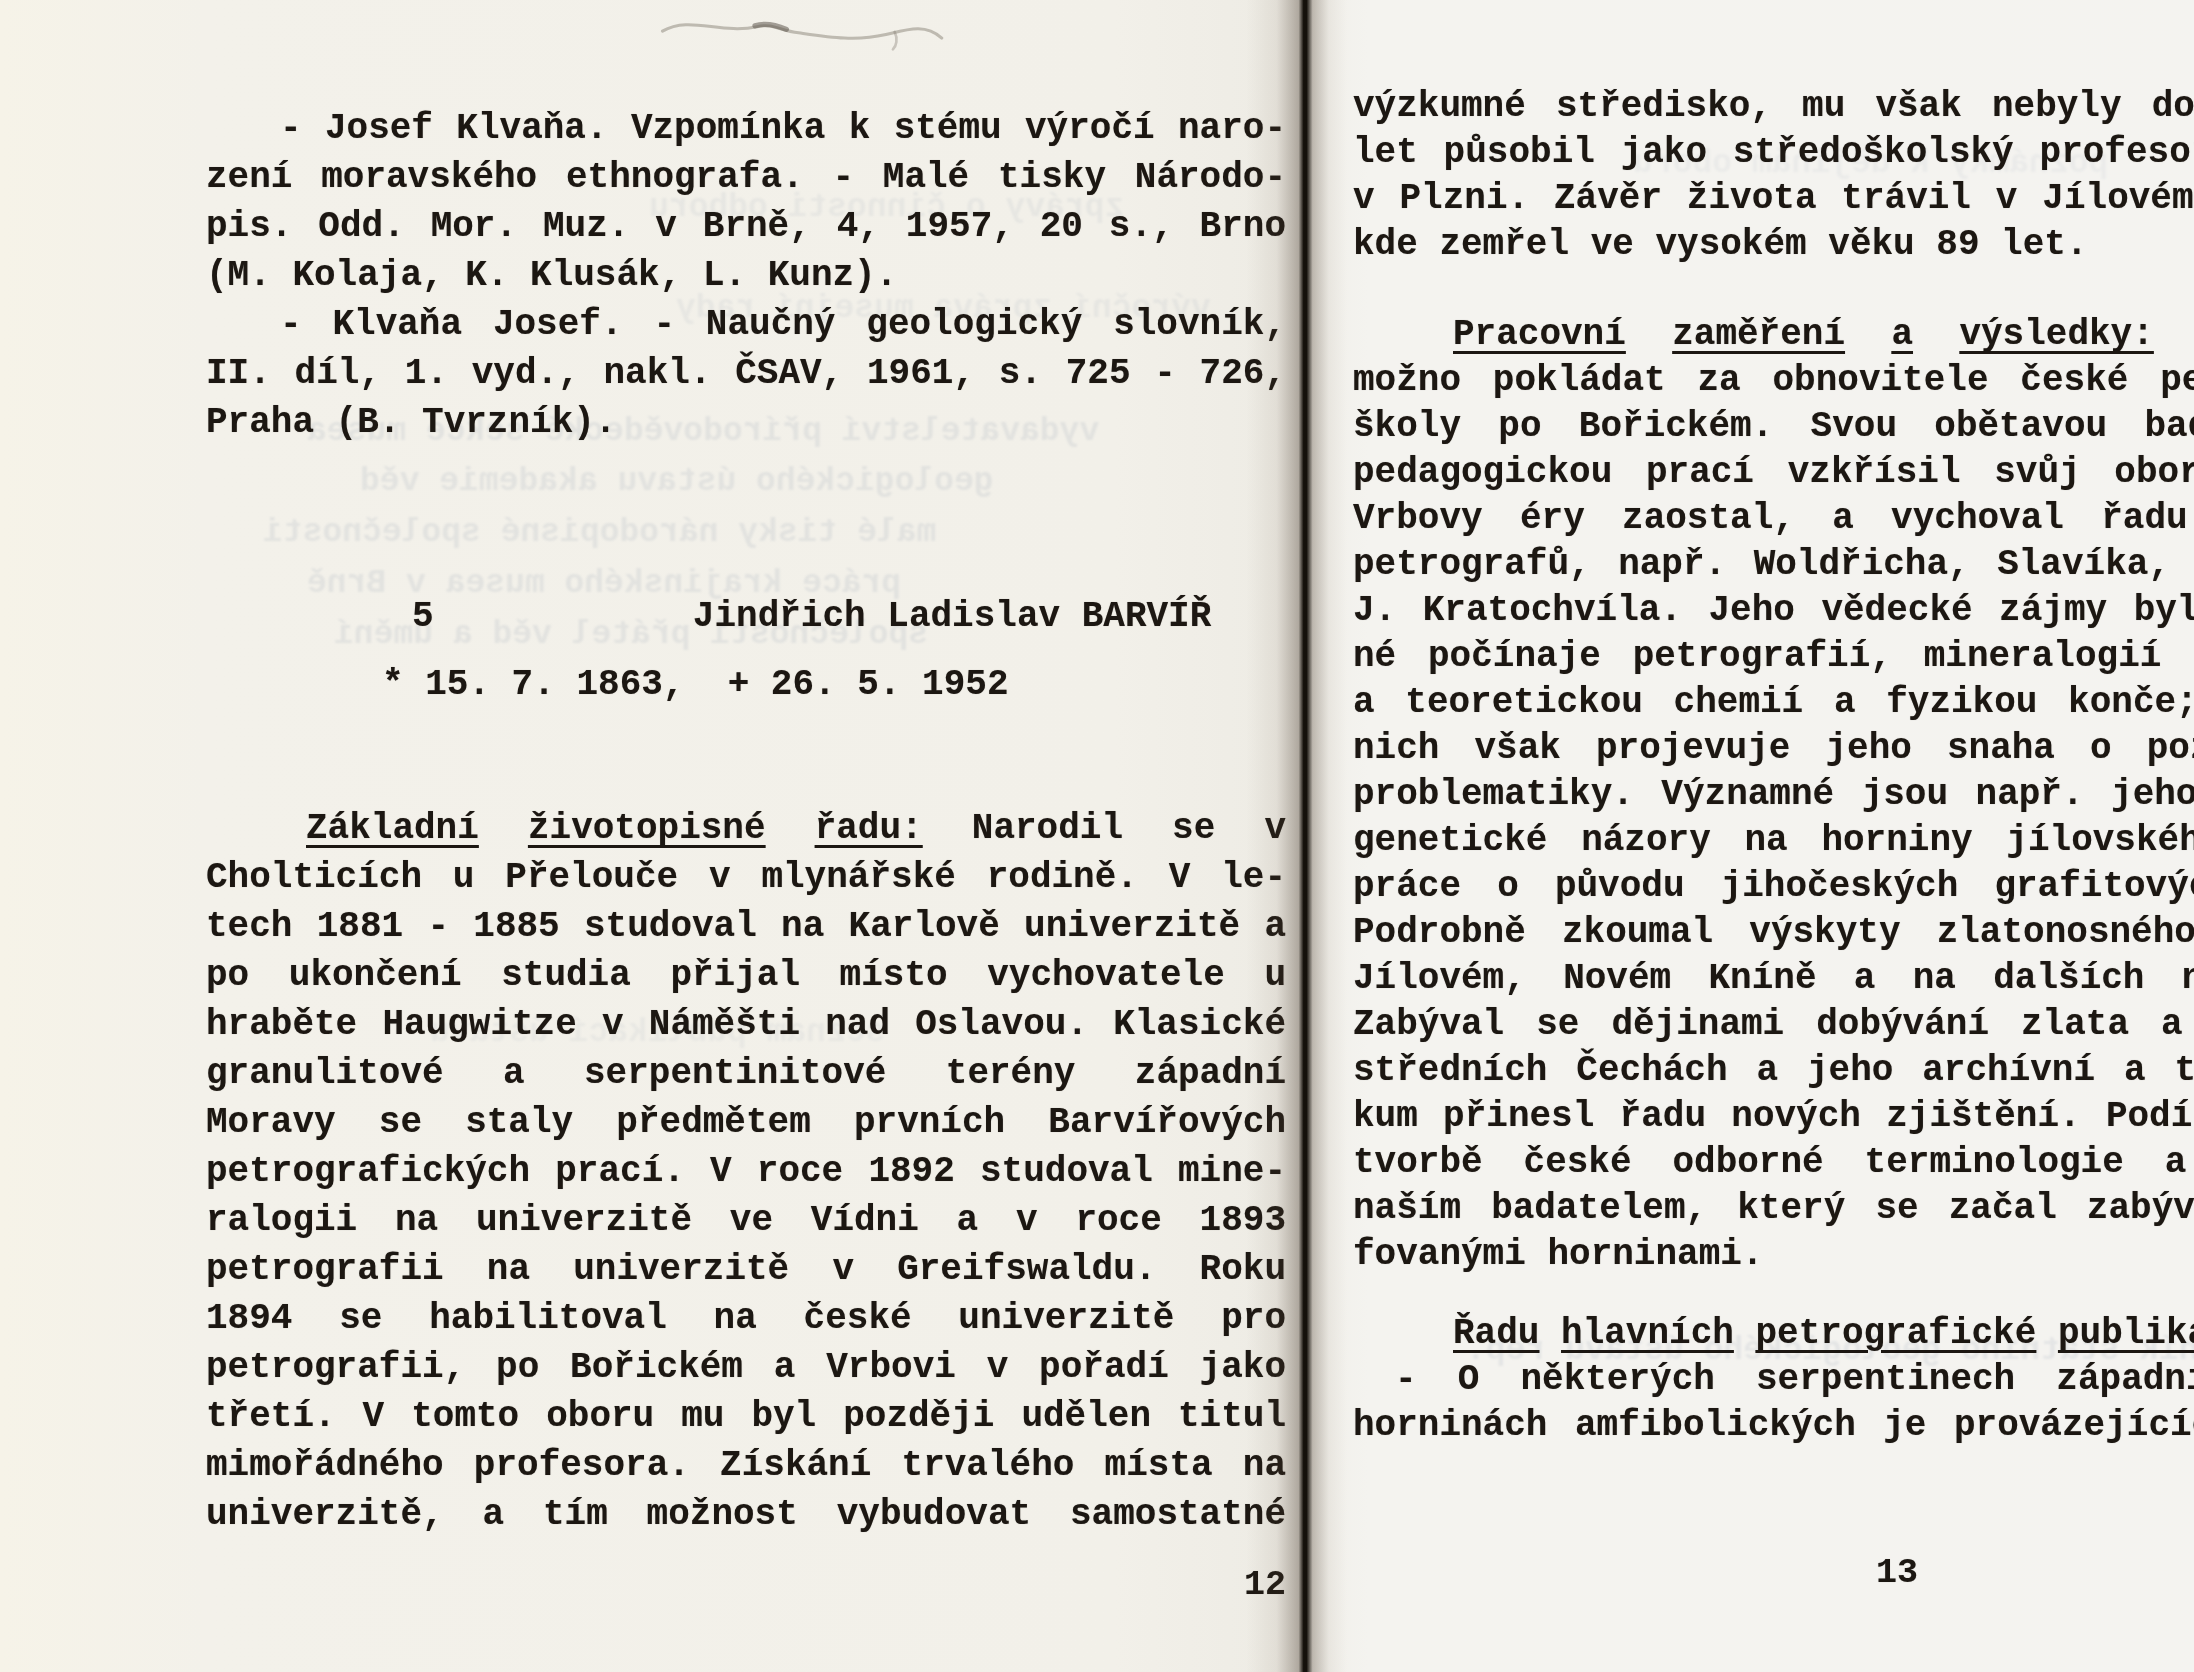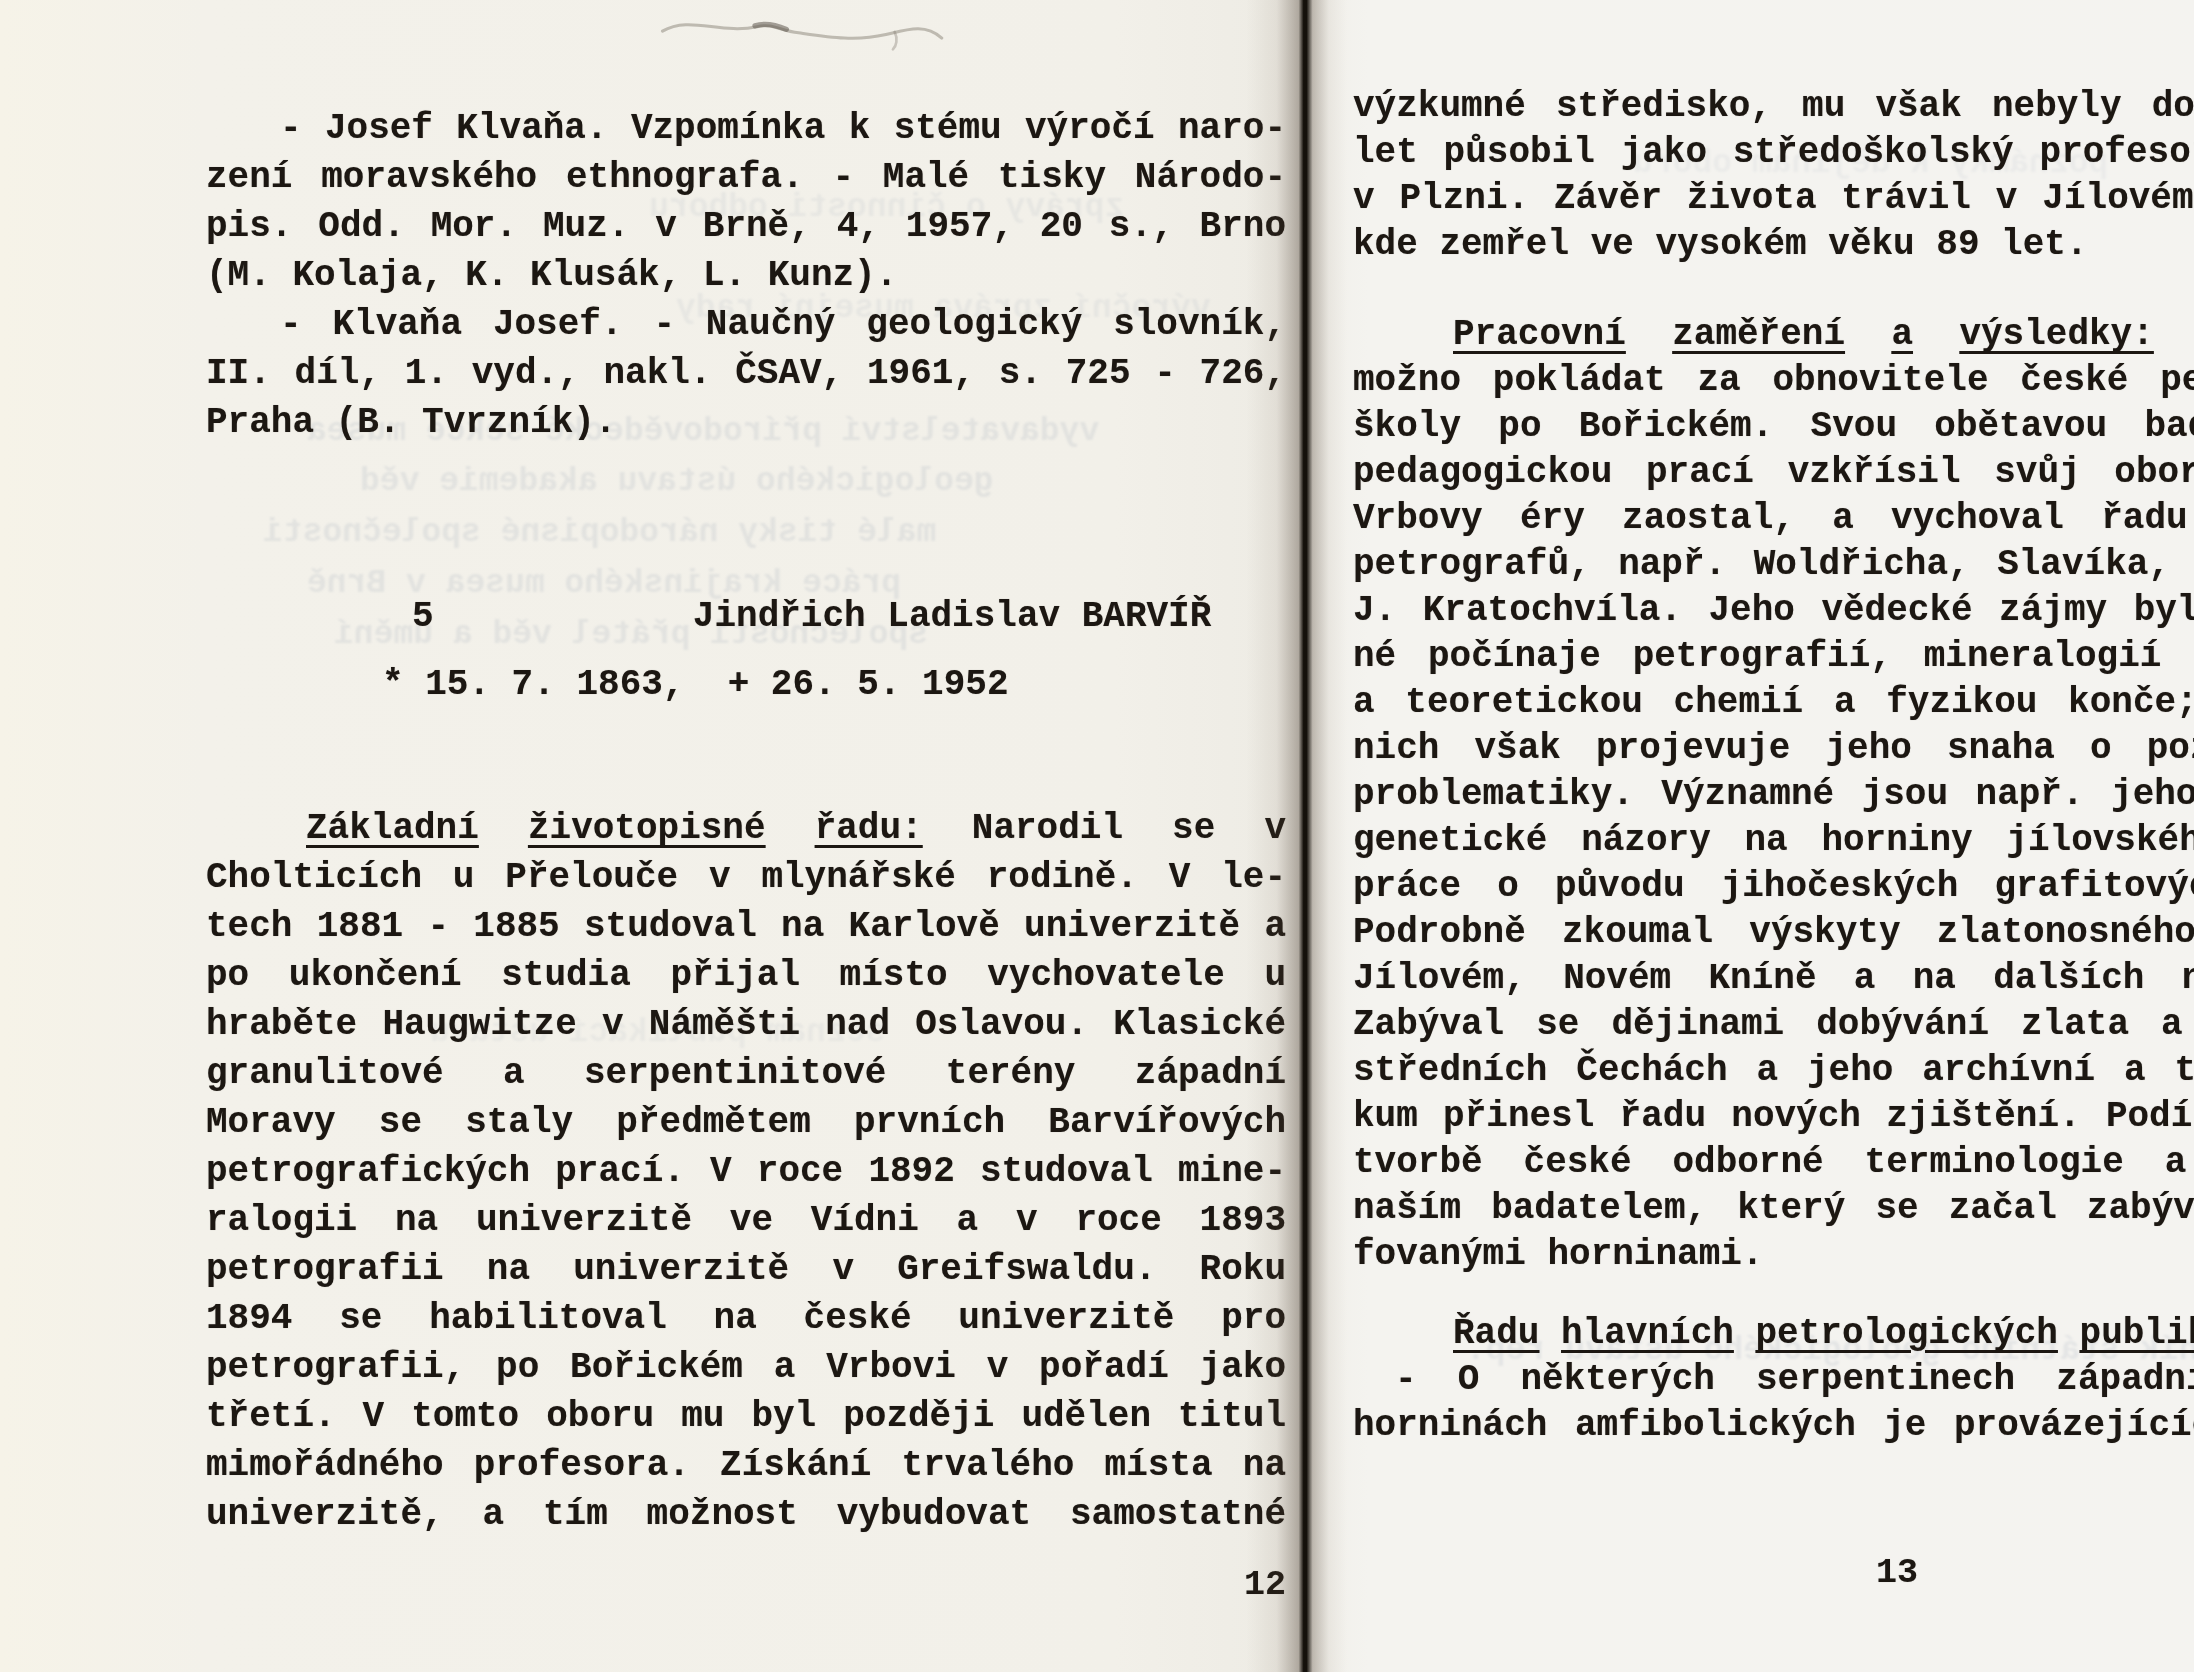--- a/index.html
+++ b/index.html
@@ -147,21 +147,21 @@
         <div class="line just">Podrobně zkoumal výskyty zlatonosného křemene v</div>
         <div class="line just">Jílovém, Novém Kníně a na dalších nalezištích.</div>
         <div class="line just">Zabýval se dějinami dobývání zlata a stříbra ve</div>
         <div class="line just">středních Čechách a jeho archívní a terénní výz-</div>
         <div class="line just">kum přinesl řadu nových zjištění. Podílel se i na</div>
         <div class="line just">tvorbě české odborné terminologie a je prvním</div>
         <div class="line just">naším badatelem, který se začal zabývat metamor-</div>
         <div class="line">fovanými horninami.</div>
       </div>
     <div id="right-pubs" class="page rp">
-        <div class="line ind5"><span class="ul">Řadu</span> <span class="ul">hlavních</span> <span class="ul">petrologických</span> <span class="ul">publikací:</span></div>
+        <div class="line ind5"><span class="ul">Řadu</span> <span class="ul">hlavních</span> <span class="ul">petrografické</span> <span class="ul">publikací:</span></div>
         <div class="line ind2 just">- O některých serpentinech západní Moravy a</div>
         <div class="line just">horninách amfibolických je provázejících. - Věst.</div>
       </div>
     <div id="page-num-right" class="pagenum">13</div>
   </div>
 
   <div id="gutter"></div>
 
 </div>
 

